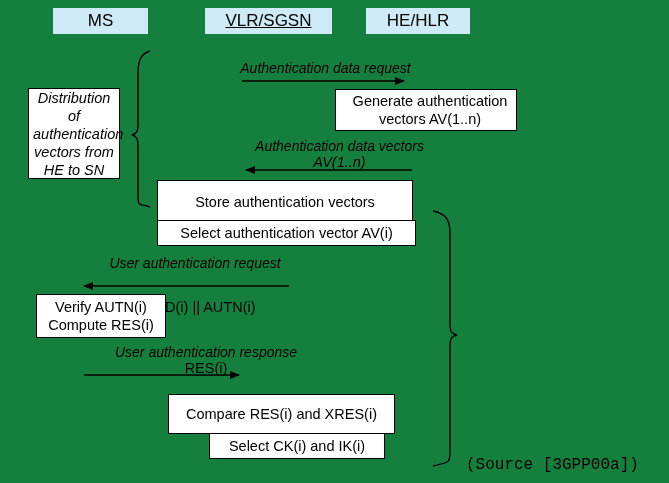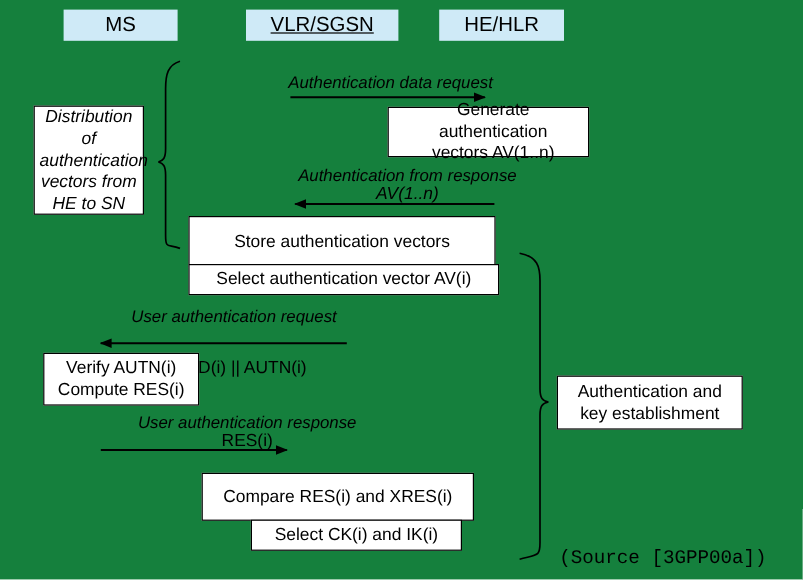--- a/index.html
+++ b/index.html
@@ -93,26 +93,26 @@
 
   <div class="node-box" style="left:28px; top:88px; width:92px; height:91px;font-style:italic;">
     <span class="inner">Distribution of
 authentication
 vectors from
 HE to SN</span>
   </div>
 
   <div class="msg-label" style="left:233px; top:60px; width:185px;">Authentication data request</div>
 
-  <div class="node-box" style="left:323px; top:89px; width:168px; height:42px;padding-left:12px;">
+  <div class="node-box" style="left:335px; top:89px; width:182px; height:42px;padding-left:12px;">
     <span class="inner">Generate authentication
 vectors AV(1..n)</span>
   </div>
 
-  <div class="msg-label" style="left:243px; top:138px; width:193px;">Authentication from response</div>
+  <div class="msg-label" style="left:243px; top:138px; width:193px;">Authentication data vectors</div>
   <div class="msg-sub" style="left:243px; top:154px; width:193px;font-style:italic;">AV(1..n)</div>
 
   <div class="node-box" style="left:157px; top:180px; width:256px; height:43px;">
     <span class="inner">Store authentication vectors</span>
   </div>
 
   <div class="node-box" style="left:157px; top:220px; width:259px; height:26px;">
     <span class="inner">Select authentication vector AV(i)</span>
   </div>
 
@@ -129,24 +129,20 @@
 
   <div class="node-box" style="left:168px; top:394px; width:227px; height:40px;">
     <span class="inner">Compare RES(i) and XRES(i)</span>
   </div>
 
 
   <div class="node-box" style="left:209px; top:433px; width:176px; height:26px;">
     <span class="inner">Select CK(i) and IK(i)</span>
   </div>
 
-  <div class="node-box" style="left:464px; top:313px; width:155px; height:45px;">
-    <span class="inner">Authentication and
-key establishment</span>
-  </div>
 
   <div class="source-note" style="left:466px; top:455px;">(Source [3GPP00a])</div>
 
   <svg class="overlay" viewBox="0 0 669 483" xmlns="http://www.w3.org/2000/svg">
     <defs>
       <marker id="arrowR" markerWidth="10" markerHeight="8" refX="9" refY="4" orient="auto" markerUnits="userSpaceOnUse">
         <path d="M0,0 L10,4 L0,8 z" fill="#000000"></path>
       </marker>
       <marker id="arrowL" markerWidth="10" markerHeight="8" refX="9" refY="4" orient="auto" markerUnits="userSpaceOnUse">
         <path d="M0,0 L10,4 L0,8 z" fill="#000000"></path>

